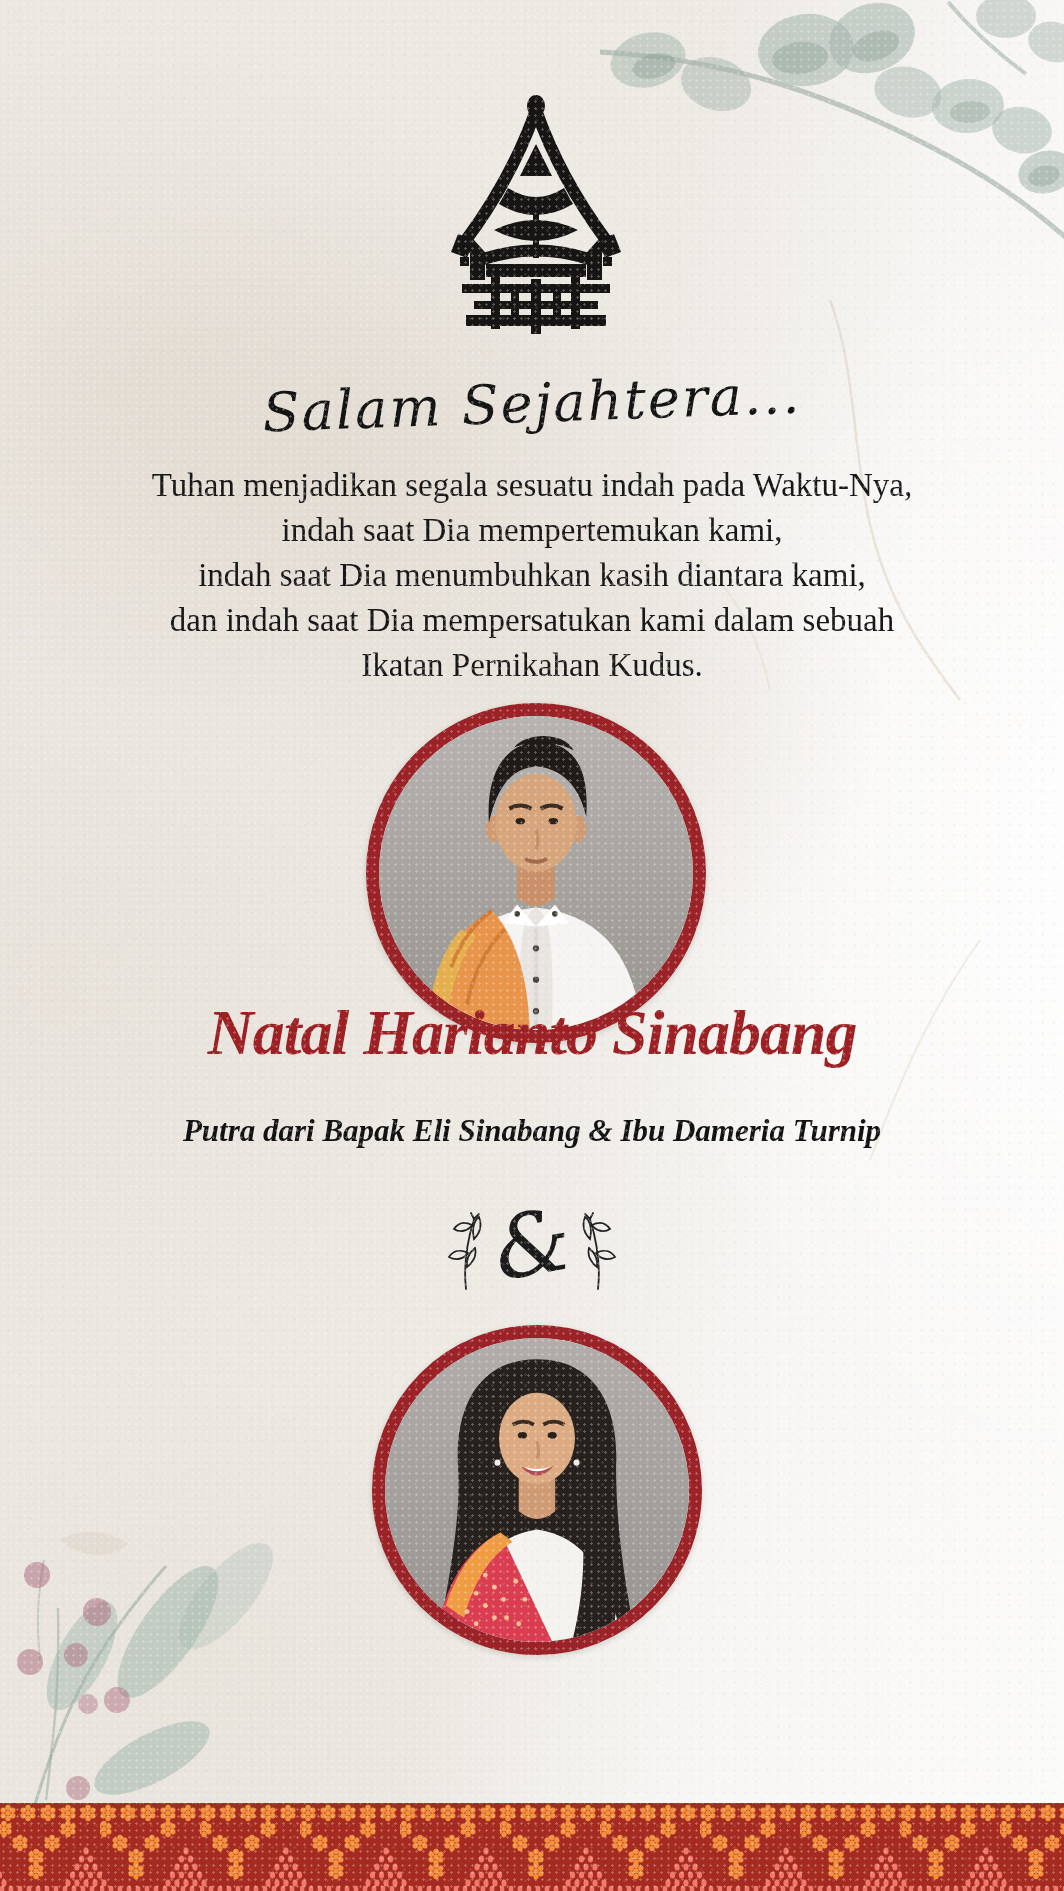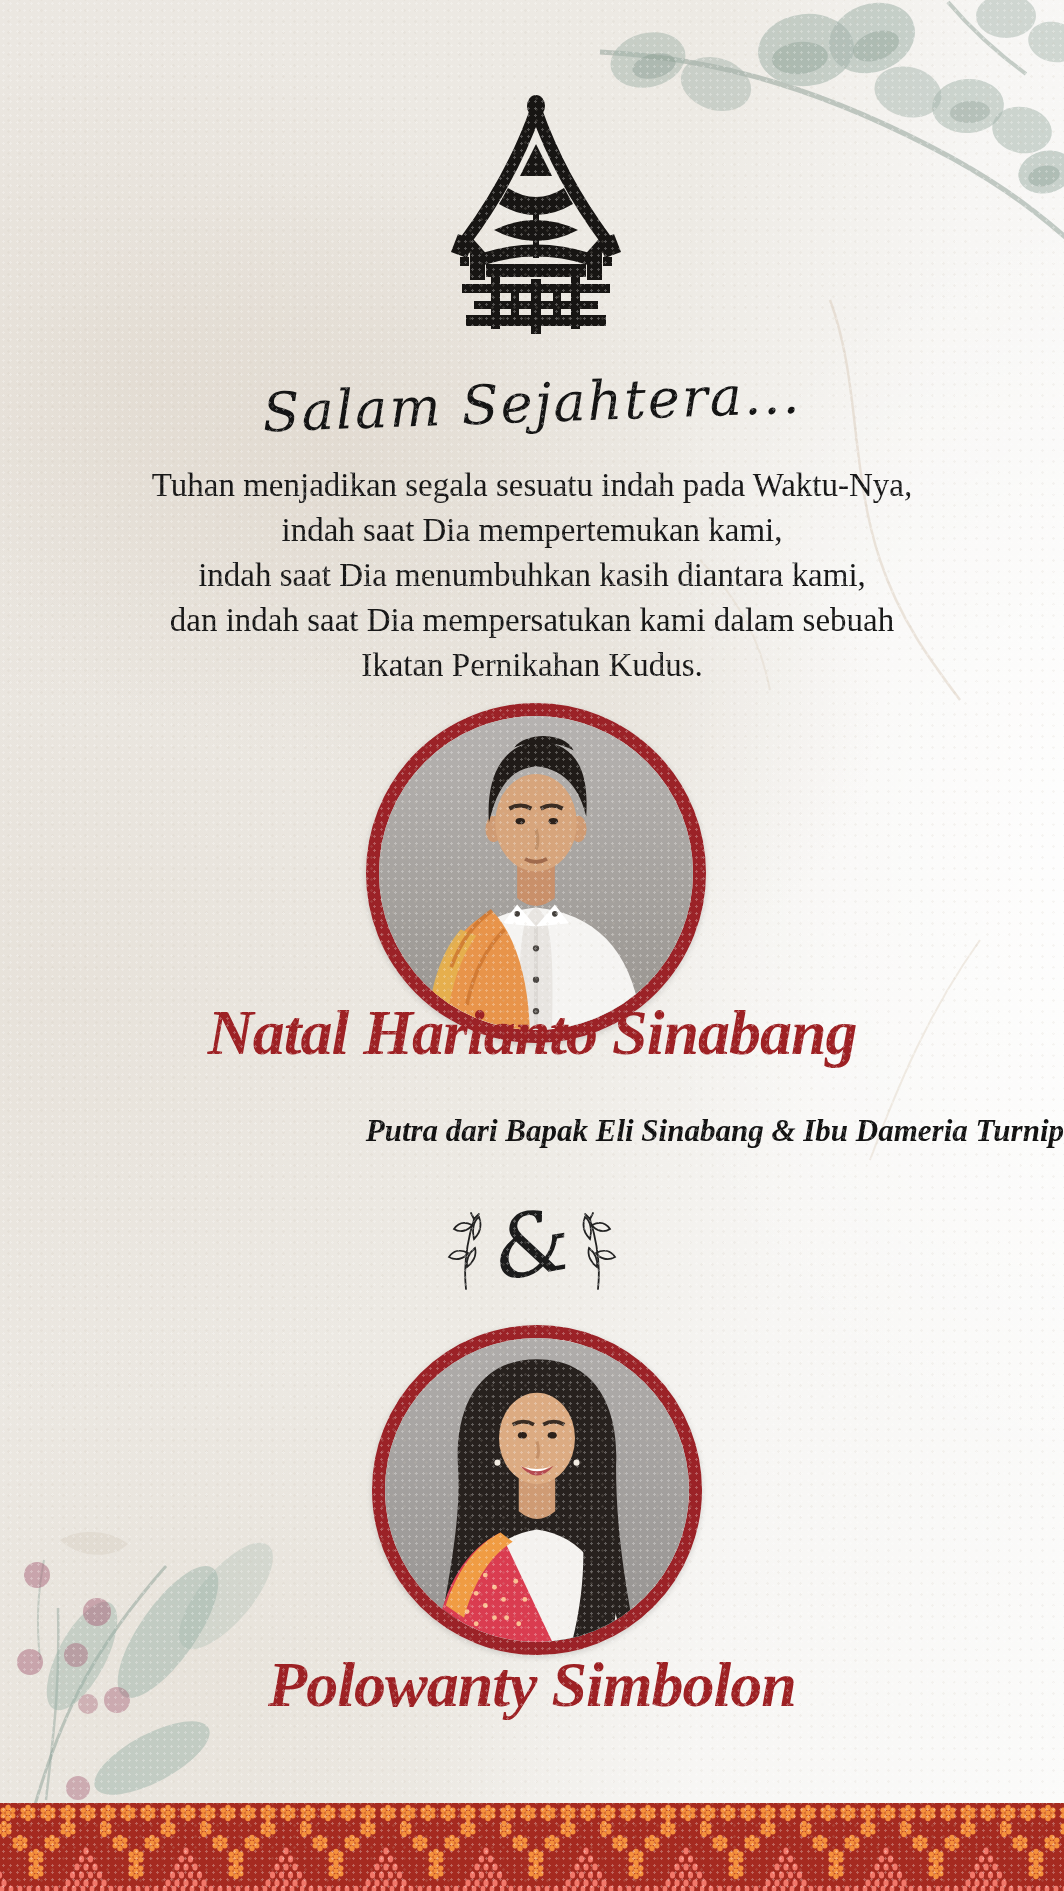--- a/index.html
+++ b/index.html
@@ -42,21 +42,21 @@
   .bride-frame{left:372px;top:1325px;width:330px;height:330px;}
   .photo-frame svg{display:block;width:100%;height:100%;}
   .person-name{
     font-family:"Liberation Serif", serif;font-weight:bold;font-style:italic;
     font-size:64px;color:#9d2124;letter-spacing:-1px;line-height:1.1;
   }
   .groom-name{top:998px;}
   .bride-name{top:1650px;}
   .parents-line{
     font-family:"Liberation Serif", serif;font-weight:bold;font-style:italic;
-    font-size:31px;color:#121212;line-height:1.2;text-align:right;
+    font-size:31px;color:#121212;line-height:1.2;
   }
   .groom-parents{top:1112px;}
   .bride-parents{top:1728px;}
   .amp-wrap{left:432px;top:1188px;width:200px;height:120px;display:flex;align-items:center;justify-content:center;gap:10px;}
   .amp-glyph{
     font-family:"DejaVu Serif", serif;font-style:italic;font-size:86px;color:#1b1b1b;
     line-height:1;transform:rotate(-10deg);margin-top:-8px;
   }
   .band{left:0;top:1803px;width:1064px;height:88px;}
   .cracks{left:0;top:0;width:1064px;height:1891px;pointer-events:none;}
@@ -258,21 +258,20 @@
       <ellipse cx="45.2" cy="32" rx="1.5" ry="1.1" fill="#2b211b"></ellipse>
       <ellipse cx="55" cy="32" rx="1.5" ry="1.1" fill="#2b211b"></ellipse>
       <path d="M50,34 q1,3.6 0,5.6" stroke="#c49068" stroke-width="1" fill="none"></path>
       <path d="M44.5,42 Q50,48.5 55.5,42 Q50,45.5 44.5,42 Z" fill="#b44a50"></path>
       <path d="M45.8,42.4 Q50,45.2 54.2,42.4 Q50,43.8 45.8,42.4 Z" fill="#ffffff"></path>
       <circle cx="37" cy="41" r="1" fill="#f2ece2"></circle>
       <circle cx="63" cy="41" r="1" fill="#f2ece2"></circle>
     </svg>
   </div>
 
-  <div class="abs centered person-name bride-name">Polowanty Simbolon</div>
 
   <svg class="abs band" width="1064" height="88" viewBox="0 0 1064 88">
     <defs>
       <g id="fl" fill="#f5913c">
         <circle cx="0" cy="0" r="2.7"></circle>
           <circle cx="0" cy="-5.5" r="2.7"></circle>
           <circle cx="4.8" cy="-2.7" r="2.7"></circle>
         <circle cx="4.8" cy="2.7" r="2.7"></circle>
           <circle cx="0" cy="5.5" r="2.7"></circle>
           <circle cx="-4.8" cy="2.7" r="2.7"></circle>

